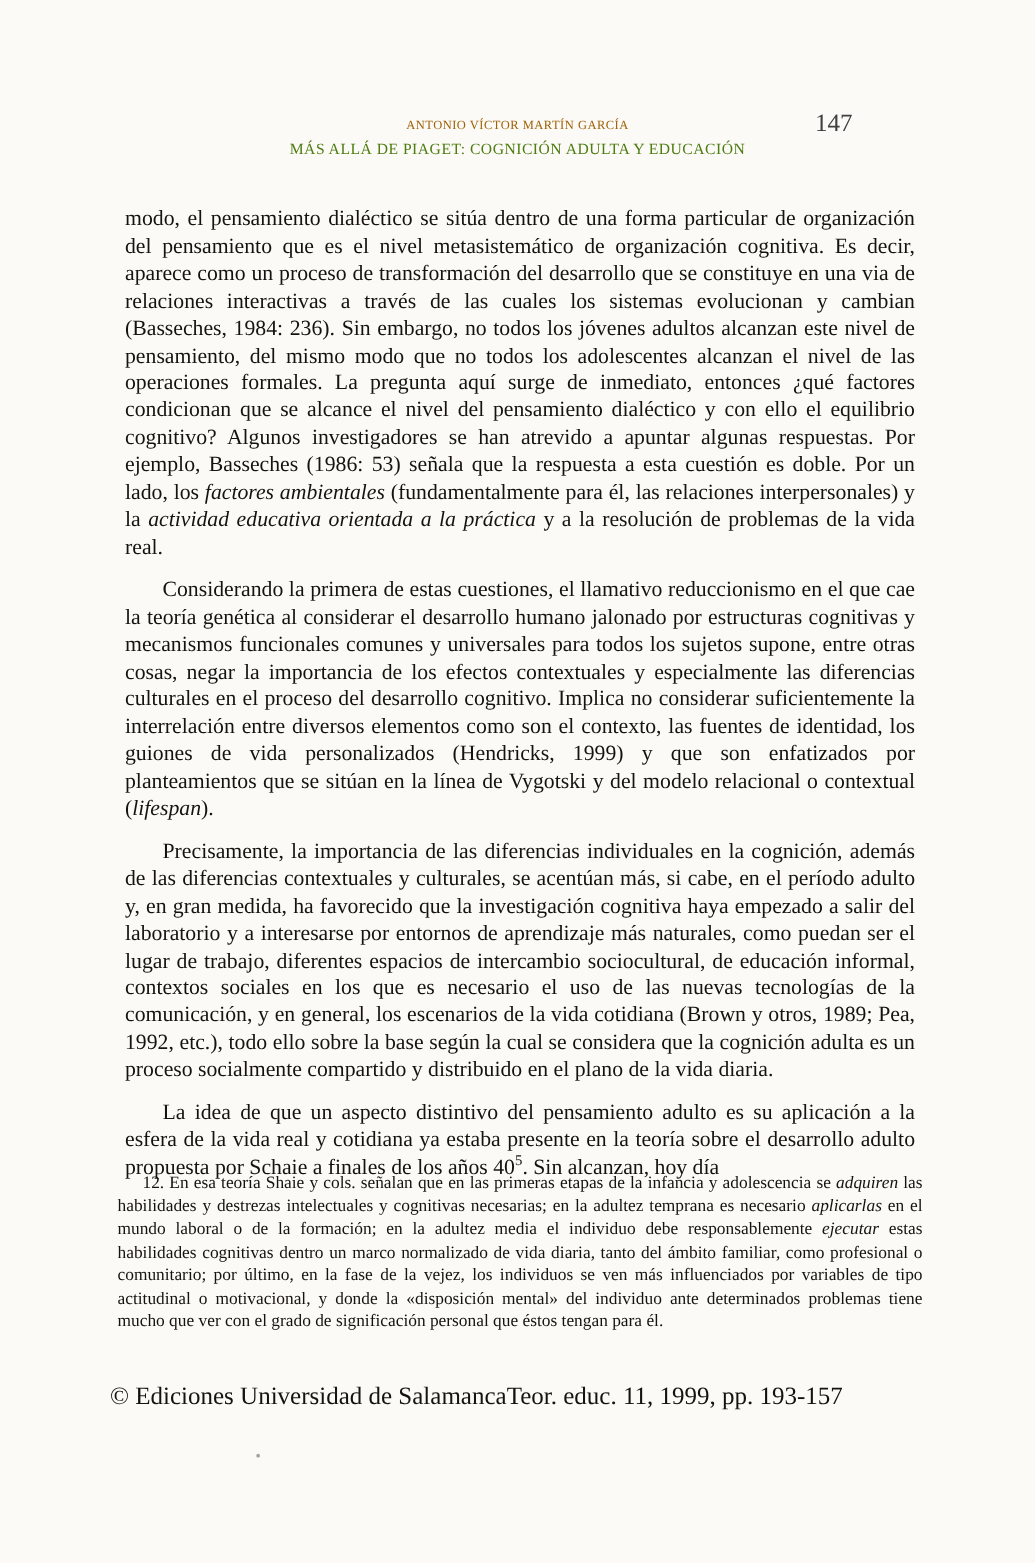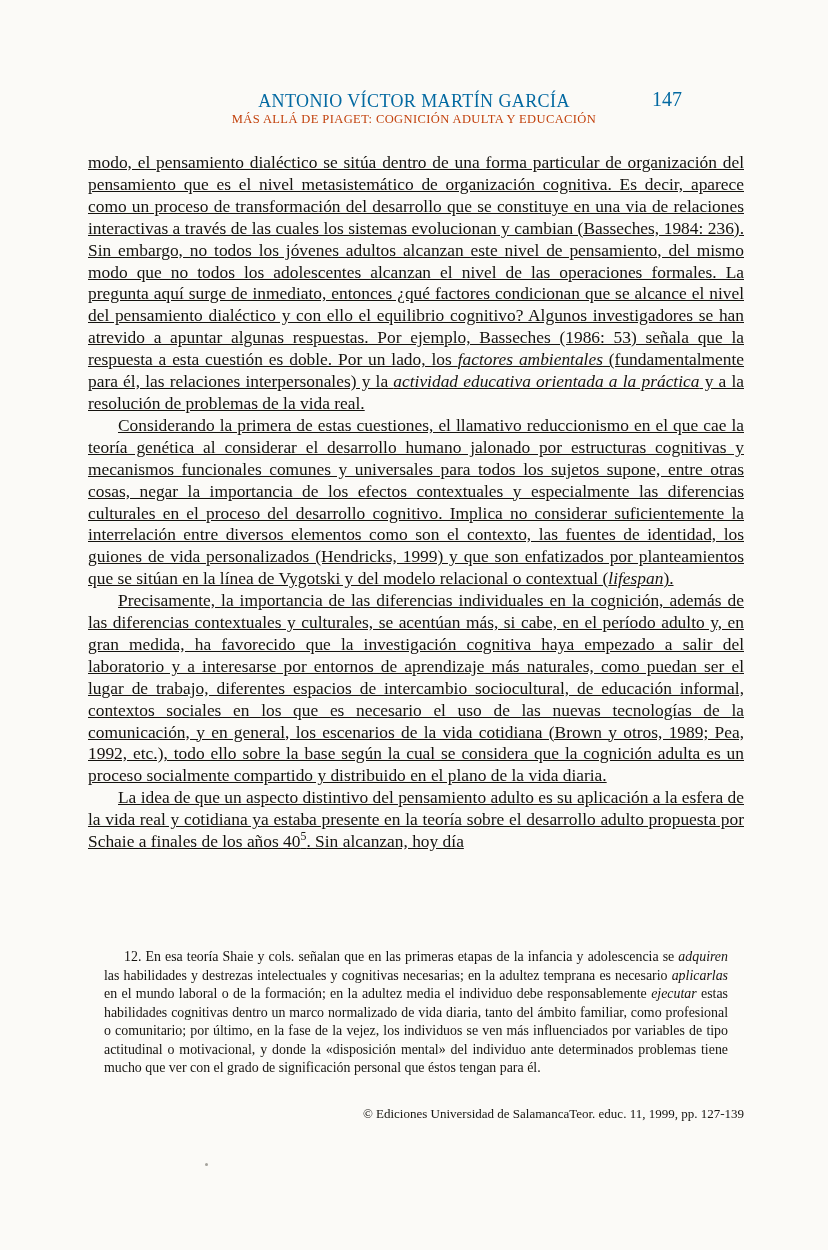--- a/index.html
+++ b/index.html
@@ -19,52 +19,51 @@
     box-sizing: border-box;
   }
   .running-head {
     position: absolute;
     top: 92px;
     left: 120px;
     right: 120px;
     text-align: center;
   }
   .running-head .author-line {
-    font-size: 18px;
+    font-size: 10px;
     letter-spacing: 0.4px;
     line-height: 18px;
-    color: #0369a1;
+    color: #a16207;
   }
   .running-head .title-line {
     font-size: 12.5px;
     letter-spacing: 0.4px;
     line-height: 18px;
-    color: #c2410c;
+    color: #4d7c0f;
   }
   .page-number {
     position: absolute;
     top: 88px;
     right: 146px;
     font-size: 20px;
-    color: #0369a1;
+    color: #404040;
   }
   .body-text {
     position: absolute;
     top: 152px;
     left: 88px;
     right: 84px;
     text-align: justify;
     font-size: 17.4px;
     line-height: 21.9px;
     color: #15130f;
   }
   .para {
-    margin: 0;
+    margin: 12px;
     text-indent: 30px;
-    text-decoration: underline;
   }
   .para.no-indent {
     text-indent: 0;
   }
   .italic {
     font-style: italic;
   }
   sup {
     font-size: 0.68em;
     line-height: 0;
@@ -74,31 +73,31 @@
     position: absolute;
     top: 932px;
     left: 88px;
     right: 84px;
     text-align: justify;
     font-size: 13.9px;
     line-height: 18.5px;
     color: #15130f;
   }
   .footnote p {
-    margin: 16px;
+    margin: 6px;
     text-indent: 20px;
   }
   .page-footer {
     position: absolute;
     top: 1106px;
     left: 88px;
     right: 84px;
     display: flex;
-    justify-content: flex-end;
-    font-size: 13px;
+    justify-content: flex-start;
+    font-size: 20px;
     color: #15130f;
   }
   .scan-speck {
     position: absolute;
     top: 1163px;
     left: 205px;
     width: 3px;
     height: 3px;
     border-radius: 50%;
     background: #6a675f;
@@ -123,18 +122,18 @@
     <p class="para"><span>Precisamente, la importancia de las diferencias individuales en la cognición, además de las diferencias contextuales y culturales, se acentúan más, si cabe, en el período adulto y, en gran medida, ha favorecido que la investigación cognitiva haya empezado a salir del laboratorio y a interesarse por entornos de aprendizaje más naturales, como puedan ser el lugar de trabajo, diferentes espacios de intercambio sociocultural, de educación informal, contextos sociales en los que es necesario el uso de las nuevas tecnologías de la comunicación, y en general, los escenarios de la vida cotidiana (Brown y otros, 1989; Pea, 1992, etc.), todo ello sobre la base según la cual se considera que la cognición adulta es un proceso socialmente compartido y distribuido en el plano de la vida diaria.</span></p>
     <p class="para"><span>La idea de que un aspecto distintivo del pensamiento adulto es su aplicación a la esfera de la vida real y cotidiana ya estaba presente en la teoría sobre el desarrollo adulto propuesta por Schaie a finales de los años 40</span><sup>5</sup><span>. Sin alcanzan, hoy día</span></p>
   </main>
 
   <section class="footnote">
     <p><span>12. En esa teoría Shaie y cols. señalan que en las primeras etapas de la infancia y adolescencia se </span><span class="italic">adquiren</span><span> las habilidades y destrezas intelectuales y cognitivas necesarias; en la adultez temprana es necesario </span><span class="italic">aplicarlas</span><span> en el mundo laboral o de la formación; en la adultez media el individuo debe responsablemente </span><span class="italic">ejecutar</span><span> estas habilidades cognitivas dentro un marco normalizado de vida diaria, tanto del ámbito familiar, como profesional o comunitario; por último, en la fase de la vejez, los individuos se ven más influenciados por variables de tipo actitudinal o motivacional, y donde la «disposición mental» del individuo ante determinados problemas tiene mucho que ver con el grado de significación personal que éstos tengan para él.</span></p>
   </section>
 
   <footer class="page-footer">
     <span>© Ediciones Universidad de Salamanca</span>
-    <span>Teor. educ. 11, 1999, pp. 127-139</span>
+    <span>Teor. educ. 11, 1999, pp. 193-157</span>
   </footer>
 
   <div class="scan-speck"></div>
 
 </div>
 
 </body></html>

